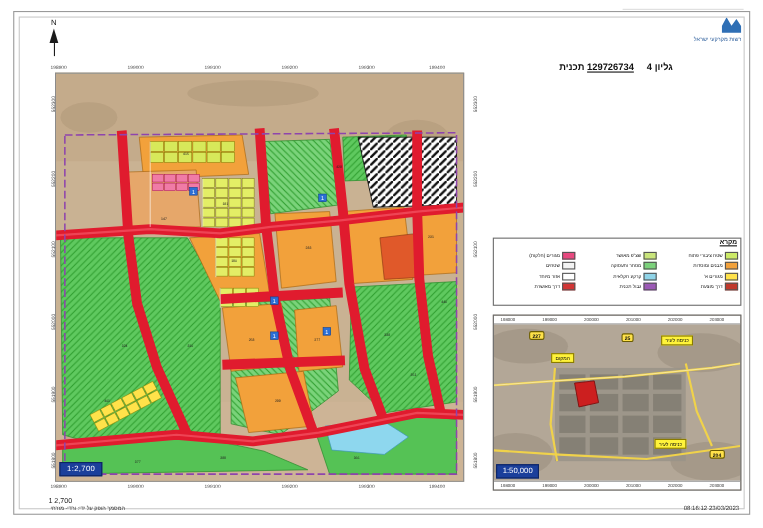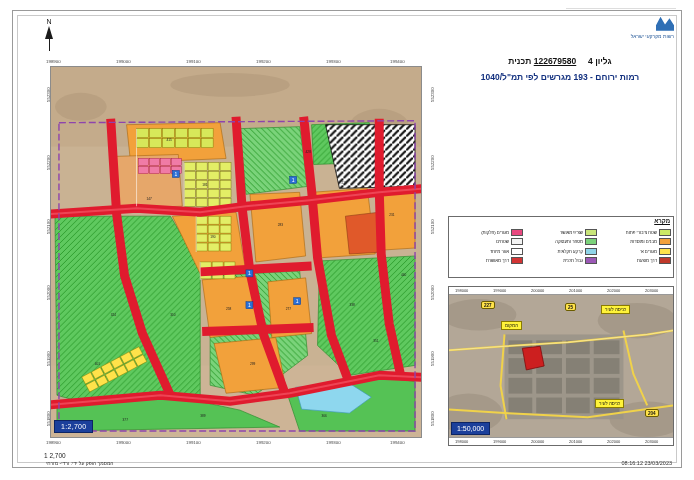--- a/index.html
+++ b/index.html
@@ -146,24 +146,23 @@
   <div class="north">
     <div class="n-letter">N</div>
     <div class="arrow"></div>
     <div class="stem"></div>
   </div>
 
   <div class="titleblock">
     <div class="tb-row1">
       <span>גליון 4</span>
       &nbsp;&nbsp;&nbsp;
-      <u>122679580</u>
+      <u>129726734</u>
       <span>תכנית</span>
     </div>
-    <div class="tb-row2">רמות ירוחם - 193 מגרשים לפי תמ"ל/1040</div>
   </div>
 
   <div class="map-wrap">
     <div class="map-top-axis">
       <span class="axis-label" style="left:8px;  top:3px;">198900</span>
       <span class="axis-label" style="left:78px; top:3px;">199000</span>
       <span class="axis-label" style="left:148px;top:3px;">199100</span>
       <span class="axis-label" style="left:218px;top:3px;">199200</span>
       <span class="axis-label" style="left:288px;top:3px;">199300</span>
       <span class="axis-label" style="left:352px;top:3px;">199400</span>

